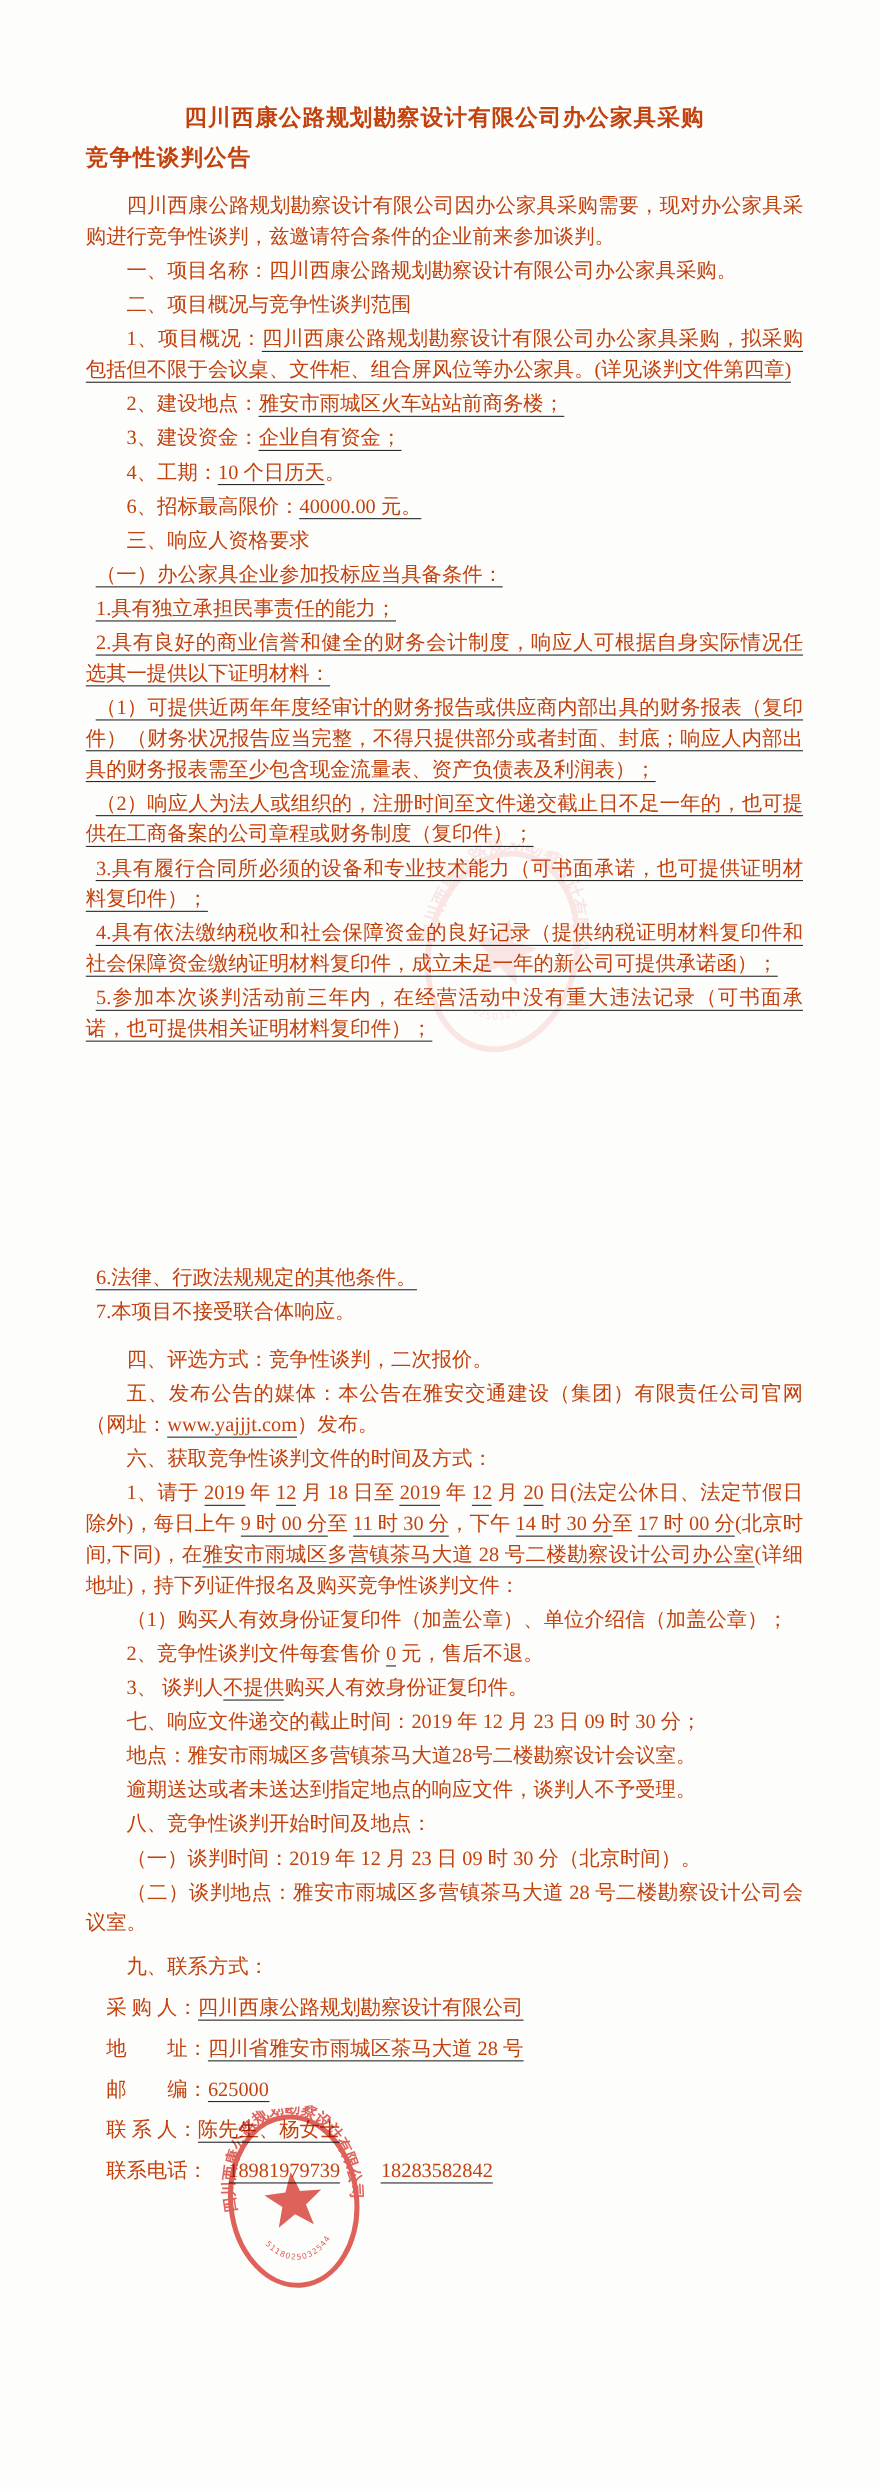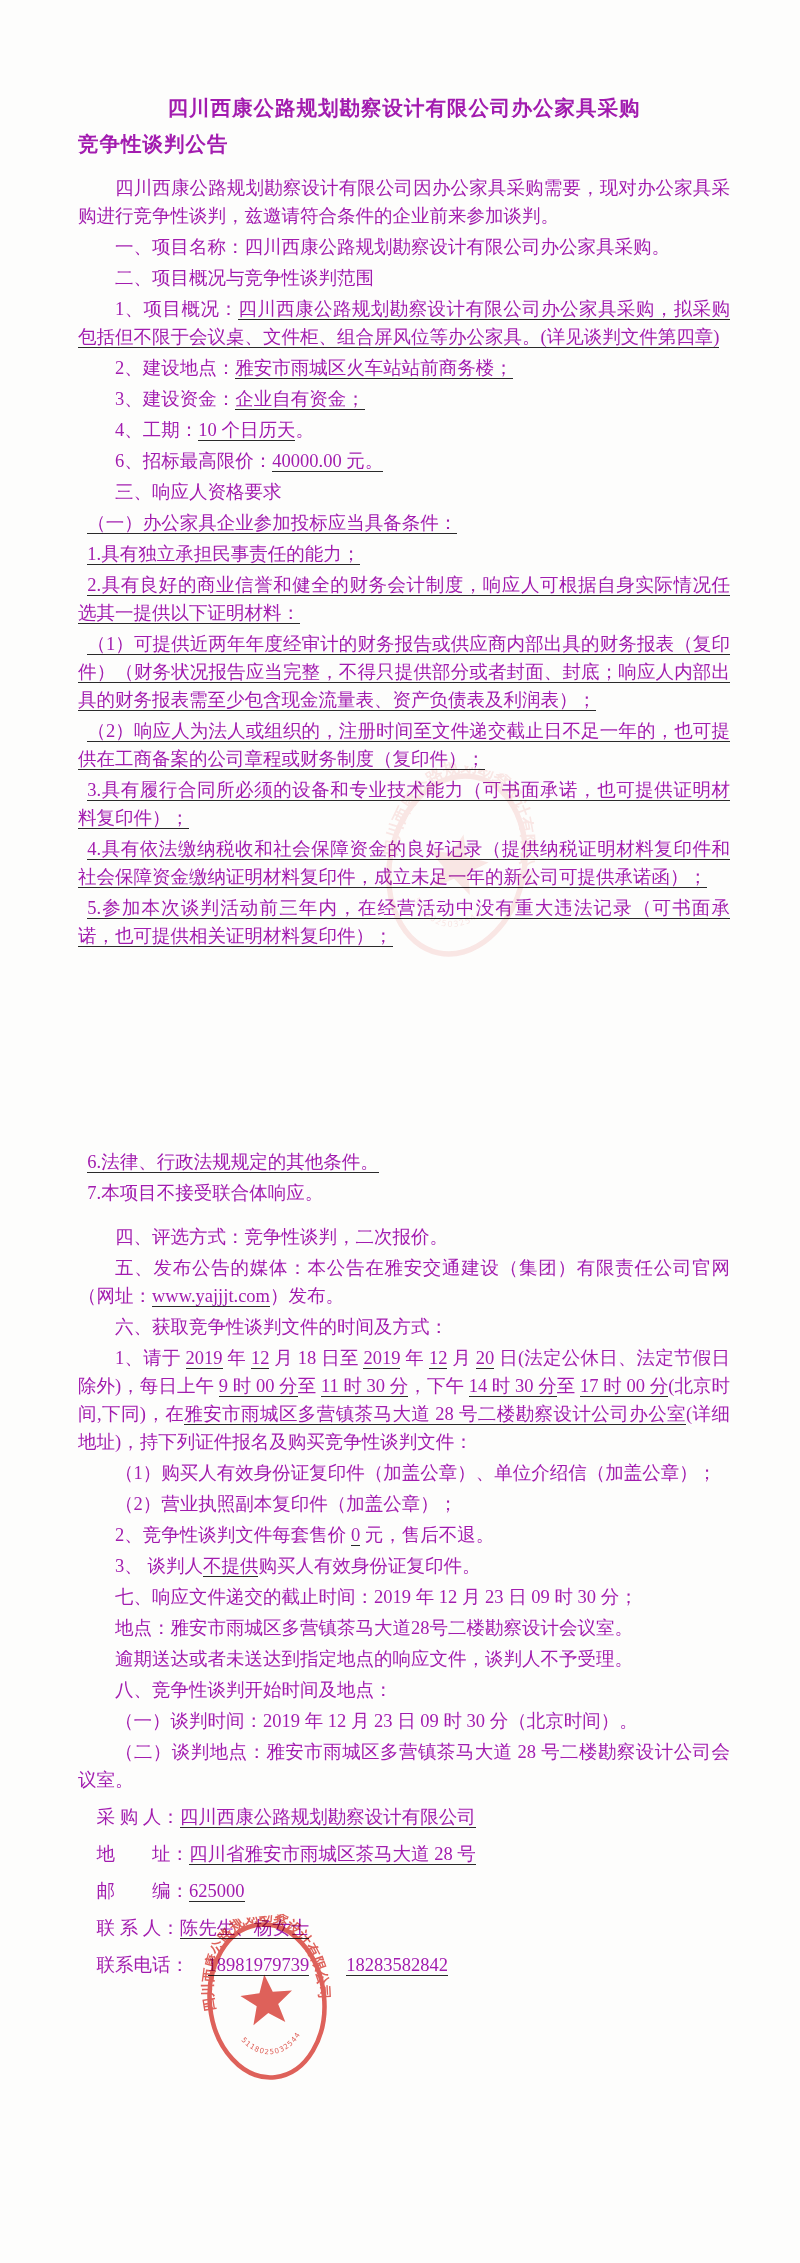--- a/index.html
+++ b/index.html
@@ -4,21 +4,21 @@
 <style>
   html,body{margin:0;padding:0;background:#e9e9e7;}
   .page{
     position:relative;
     width:800px;height:2263px;
     margin:0 auto;
     background:#fdfdfc;
     box-sizing:border-box;
     padding:92px 70px 0 78px;
     font-family:"Liberation Serif","DejaVu Serif",serif;
-    color:#a21caf;
+    color:#c2410c;
     font-size:18.5px;
     line-height:28px;
     overflow:hidden;
   }
   .doc-title1{
     font-size:20.5px;font-weight:700;text-align:center;
     margin:0 0 4px 0;line-height:32px;letter-spacing:1px;
   }
   .doc-title2{
     font-size:20.5px;font-weight:700;text-align:left;
@@ -69,29 +69,29 @@
       <p class="li"><span class="u">4.具有依法缴纳税收和社会保障资金的良好记录（提供纳税证明材料复印件和社会保障资金缴纳证明材料复印件，成立未足一年的新公司可提供承诺函）；</span></p>
       <p class="li"><span class="u">5.参加本次谈判活动前三年内，在经营活动中没有重大违法记录（可书面承诺，也可提供相关证明材料复印件）；</span></p>
       <div class="spacer"></div>
       <p class="li"><span class="u">6.法律、行政法规规定的其他条件。</span></p>
       <p class="li mt14"><span>7.本项目不接受联合体响应。</span></p>
       <p class="p mt16"><span class="b">四、评选方式：</span><span>竞争性谈判，二次报价。</span></p>
       <p class="p"><span class="b">五、发布公告的媒体：</span><span>本公告在雅安交通建设（集团）有限责任公司官网（网址：</span><span class="u">www.yajjjt.com</span><span>）发布。</span></p>
       <p class="p"><span class="b">六、获取竞争性谈判文件的时间及方式：</span></p>
       <p class="p"><span>1、请于 </span><span class="u">2019</span><span> 年 </span><span class="u">12</span><span> 月 18 日至 </span><span class="u">2019</span><span> 年 </span><span class="u">12</span><span> 月 </span><span class="u">20</span><span> 日(法定公休日、法定节假日除外)，每日上午 </span><span class="u">9 时 00 分</span><span>至 </span><span class="u">11 时 30 分</span><span>，下午 </span><span class="u">14 时 30 分</span><span>至 </span><span class="u">17 时 00 分</span><span>(北京时间,下同)，在</span><span class="b u">雅安市雨城区多营镇茶马大道 28 号二楼勘察设计公司办公室</span><span>(详细地址)，持下列证件报名及购买竞争性谈判文件：</span></p>
       <p class="p"><span>（1）购买人有效身份证复印件（加盖公章）、单位介绍信（加盖公章）；</span></p>
-      <p class="p"><span>（2）营业执照副本复印件（加盖公章）；</span></p>
       <p class="p"><span>2、竞争性谈判文件每套售价 </span><span class="u">0</span><span> 元，售后不退。</span></p>
       <p class="p"><span>3、 谈判人</span><span class="b u">不提供</span><span>购买人有效身份证复印件。</span></p>
       <p class="p"><span class="b">七、响应文件递交的截止时间：2019 年 12 月 23 日 09 时 30 分；</span></p>
       <p class="p"><span class="b">地点：雅安市雨城区多营镇茶马大道28号二楼勘察设计会议室。</span></p>
       <p class="p"><span class="b">逾期送达或者未送达到指定地点的响应文件，谈判人不予受理。</span></p>
       <p class="p"><span class="b">八、竞争性谈判开始时间及地点：</span></p>
       <p class="p"><span class="b">（一）谈判时间：</span><span>2019 年 12 月 23 日 09 时 30 分（北京时间）。</span></p>
       <p class="p"><span class="b">（二）谈判地点：</span><span>雅安市雨城区多营镇茶马大道 28 号二楼勘察设计公司会议室。</span></p>
+      <p class="p mt12"><span class="b">九、联系方式：</span></p>
       <p class="contact"><span>采 购 人：</span><span class="u">四川西康公路规划勘察设计有限公司</span></p>
       <p class="contact"><span>地　　址：</span><span class="u">四川省雅安市雨城区茶马大道 28 号</span></p>
       <p class="contact"><span>邮　　编：</span><span class="u">625000</span></p>
       <p class="contact"><span>联 系 人：</span><span class="u">陈先生、杨女士</span></p>
       <p class="contact"><span>联系电话：　</span><span class="u">18981979739</span><span>　　</span><span class="u">18283582842</span></p>
     </div>
   <div class="seal seal-faint" id="seal-faint"><svg viewBox="0 0 200 260" width="100%" height="100%">
     <ellipse cx="100" cy="130" rx="88" ry="118" fill="none" stroke="#dc4a42" stroke-width="7"></ellipse>
     <path d="M100,89 L110.3,116.8 139.9,118 116.6,136.4 124.7,165 100,148.5 75.3,165 83.4,136.4 60.1,118 89.7,116.8 Z" fill="#dc4a42"></path>
     <defs>

